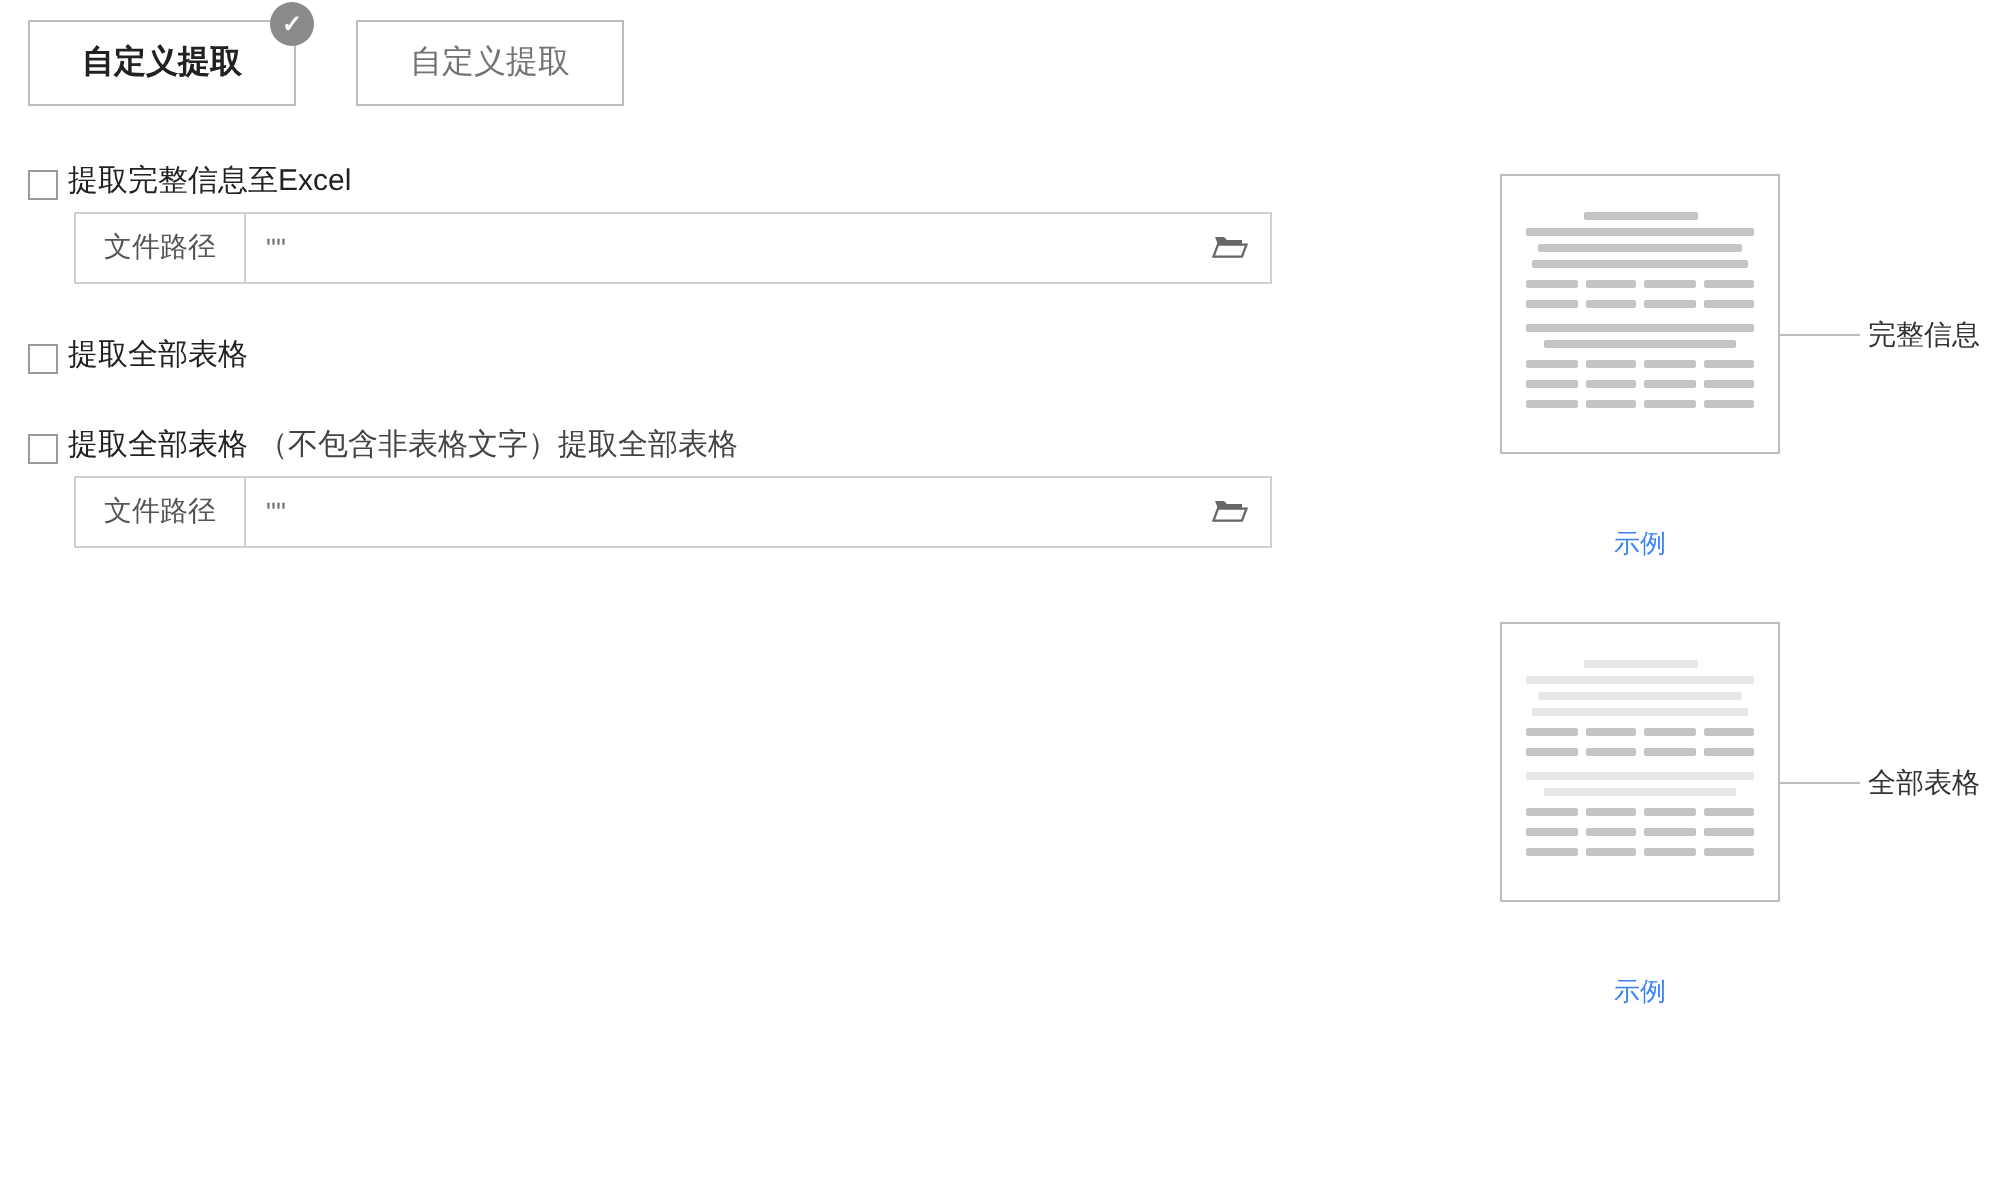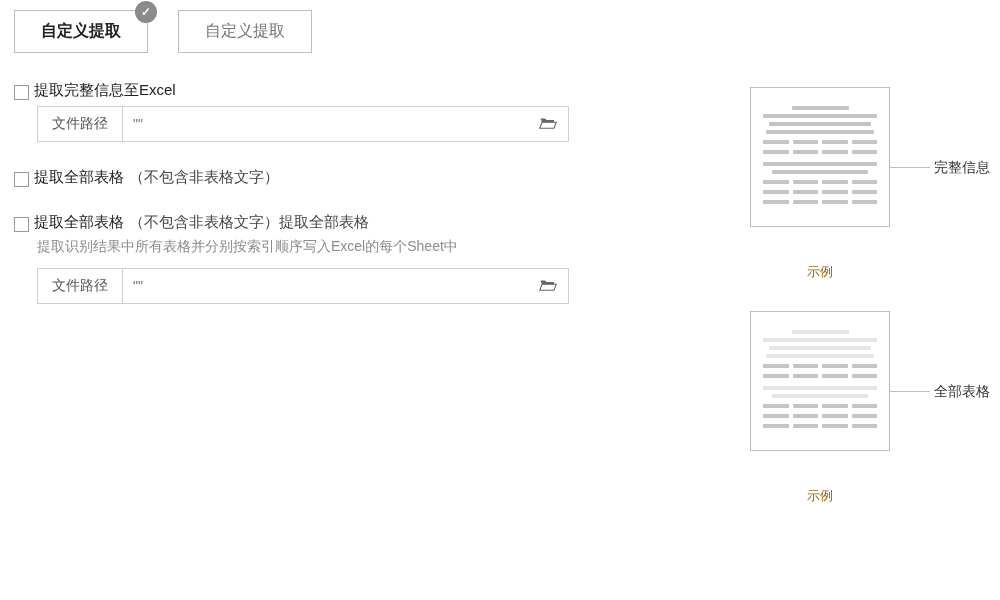--- a/index.html
+++ b/index.html
@@ -45,21 +45,21 @@
     border: 1px solid #999;
     flex-shrink: 0;
     cursor: pointer;
   }
   .opt-title { color: #222; font-size: 15px; }
   .opt-hint { color: #444; font-size: 15px; }
   .opt-desc { margin-left: 23px; color: #8c8c8c; font-size: 14px; margin-bottom: 12px; }
   .path-row {
     display: flex;
     margin-left: 23px;
-    width: 532px;
+    width: 599px;
     border: 1px solid #d0d0d0;
   }
   .path-label {
     padding: 8px 14px;
     border-right: 1px solid #d0d0d0;
     color: #555;
     font-size: 14px;
     background: #fff;
   }
   .path-input {
@@ -79,21 +79,21 @@
 
   .example-wrap { margin-bottom: 30px; text-align: center; }
   .doc-card {
     width: 140px;
     border: 1px solid #bdbdbd;
     padding: 14px 12px 16px 12px;
     margin: 0 auto 8px auto;
     background: #fff;
     position: relative;
   }
-  .example-caption { font-size: 13px; color: #a16207; margin-top: 36px; }
+  .example-caption { font-size: 13px; color: #3b82f6; margin-top: 36px; }
   .line { background: #c4c4c4; border-radius: 1px; margin: 4px auto; }
   .line.h { height: 4px; }
   .table-sim { display: flex; gap: 4px; margin: 6px 0; }
   .table-sim .cell { flex: 1; height: 4px; background: #c4c4c4; border-radius: 1px; }
   .callout-line {
     position: absolute;
     background: #bdbdbd;
     height: 1px;
   }
   .callout-label {
@@ -135,31 +135,29 @@
             </svg>
           </span>
         </div>
       </div>
     </div>
 
     <div class="option-block">
       <div class="opt-head">
         <div class="checkbox"></div>
         <span class="opt-title">提取全部表格</span>
-        <span class="opt-hint">（不包含非表格文字）</span>
       </div>
     </div>
 
     <div class="option-block">
       <div class="opt-head">
         <div class="checkbox"></div>
         <span class="opt-title">提取全部表格</span>
         <span class="opt-hint">（不包含非表格文字）提取全部表格</span>
       </div>
-      <div class="opt-desc">提取识别结果中所有表格并分别按索引顺序写入Excel的每个Sheet中</div>
       <div class="path-row">
         <div class="path-label">文件路径</div>
         <input class="path-input" placeholder="&quot;&quot;" style="">
         <div class="path-browse">
           <span>
             <svg width="18" height="14" viewBox="0 0 24 18" fill="none" stroke="#666" stroke-width="1.5">
               <path d="M2 3 h6 l2 2 h10 v3 H4 z" fill="#666" stroke="none"></path>
               <path d="M4 8 h19 l-3 8 H1 z" fill="none"></path>
             </svg>
           </span>

